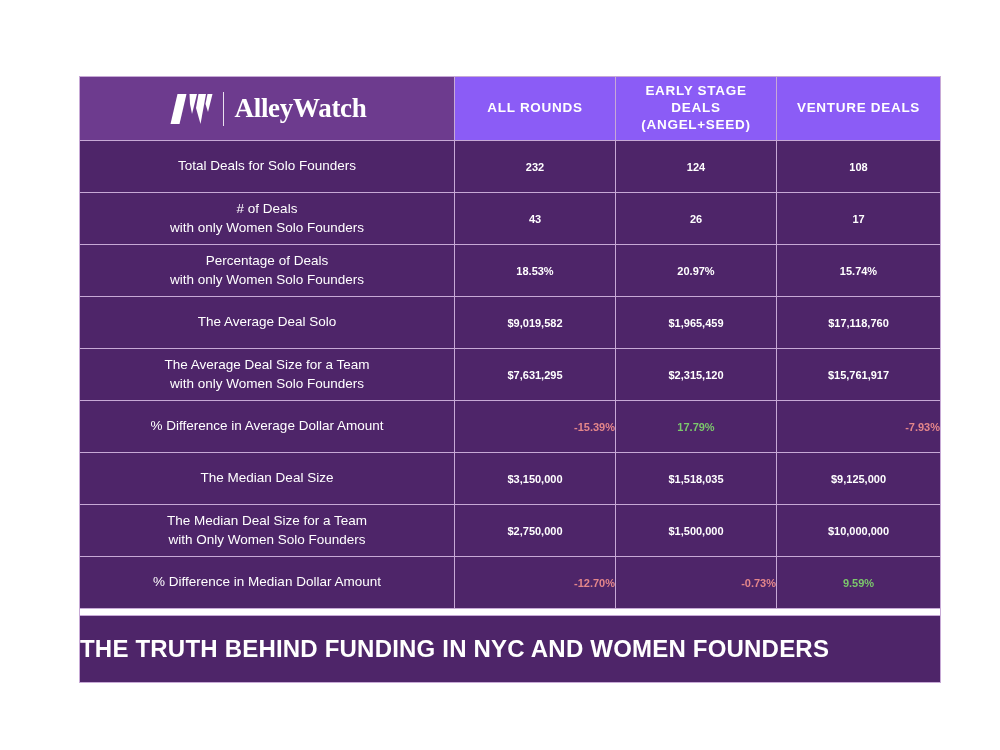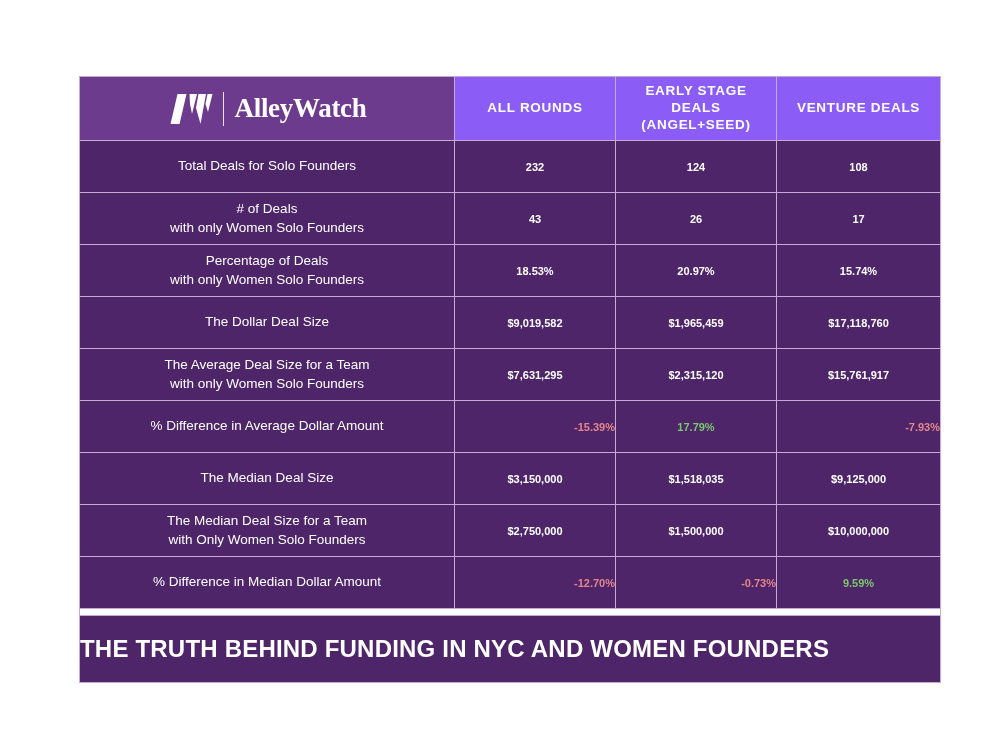--- a/index.html
+++ b/index.html
@@ -206,21 +206,21 @@
             <span class="sub">Percentage of Deals</span>
             <span class="sub">with only Women Solo Founders</span>
           </td>
           <td class="value">18.53%</td>
           <td class="value">20.97%</td>
           <td class="value">15.74%</td>
         </tr>
 
         <tr>
           <td class="rowlabel">
-            <span class="sub">The Dollar Deal Size</span>
+            <span class="sub">The Average Deal Solo</span>
           </td>
           <td class="value">$9,019,582</td>
           <td class="value">$1,965,459</td>
           <td class="value">$17,118,760</td>
         </tr>
 
         <tr>
           <td class="rowlabel">
             <span class="sub">The Average Deal Size for a Team</span>
             <span class="sub">with only Women Solo Founders</span>

